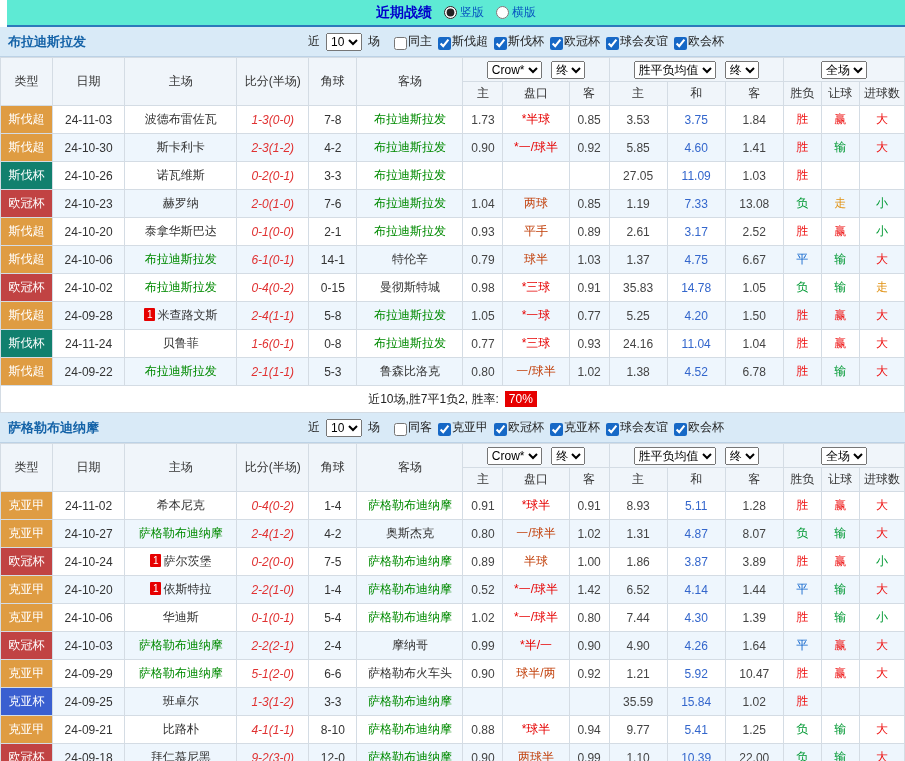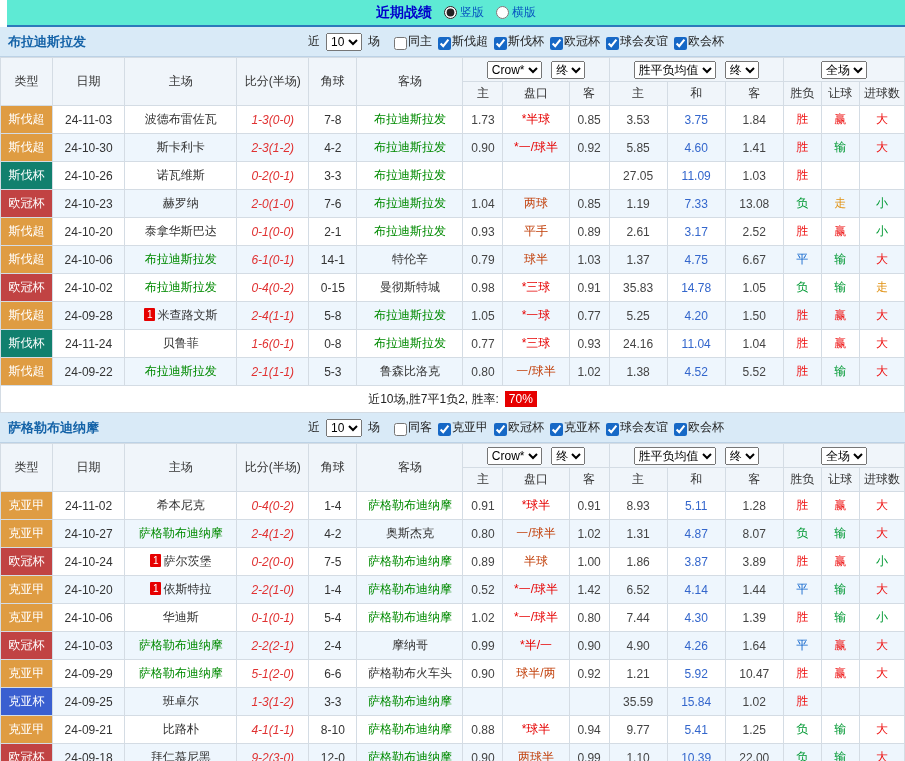--- a/index.html
+++ b/index.html
@@ -340,21 +340,21 @@
             <td class="date">24-09-22</td>
             <td class="team-cell"><span class="tlink focus">布拉迪斯拉发</span></td>
             <td class="score"><span class="ft">2-1</span><span class="ht">(1-1)</span></td>
             <td class="corner">5-3</td>
             <td class="team-cell"><span class="tlink">鲁森比洛克</span></td>
             <td class="odds">0.80</td>
             <td class="line">一/球半</td>
             <td class="odds">1.02</td>
             <td class="odds">1.38</td>
             <td class="odds mid">4.52</td>
-            <td class="odds">5.52</td>
+            <td class="odds">6.78</td>
             <td class="res" style="color: rgb(238, 17, 17);">胜</td>
             <td class="res" style="color: rgb(0, 153, 51);">输</td>
             <td class="res" style="color: rgb(238, 17, 17);">大</td>
           </tr>
         </tbody>
     </table>
     <div class="summary">
       <span>近10场,胜7平1负2, 胜率:</span>
       <span class="rate-badge">70%</span>
     </div>

